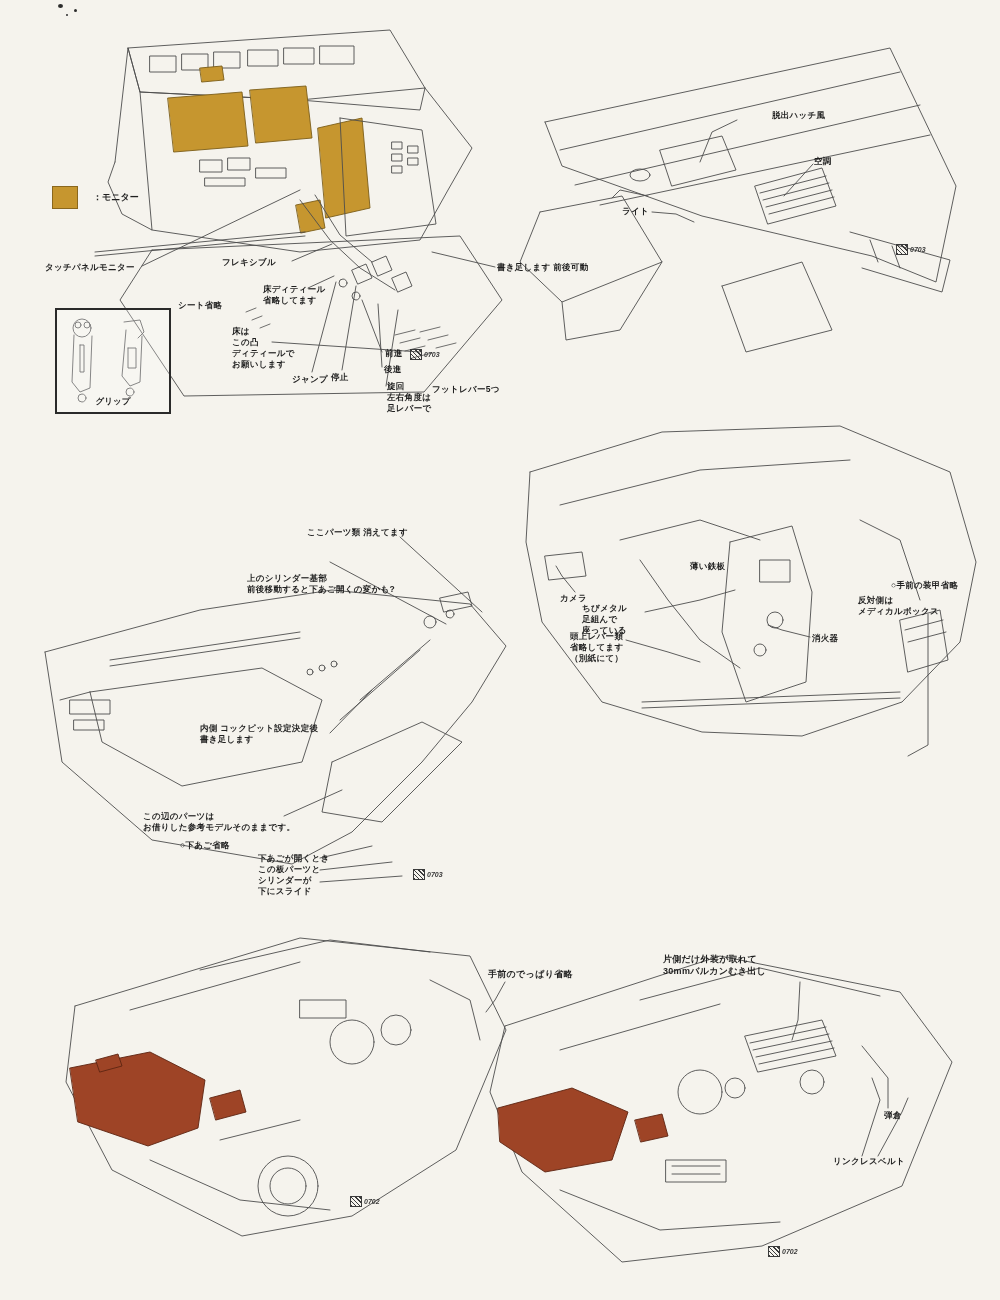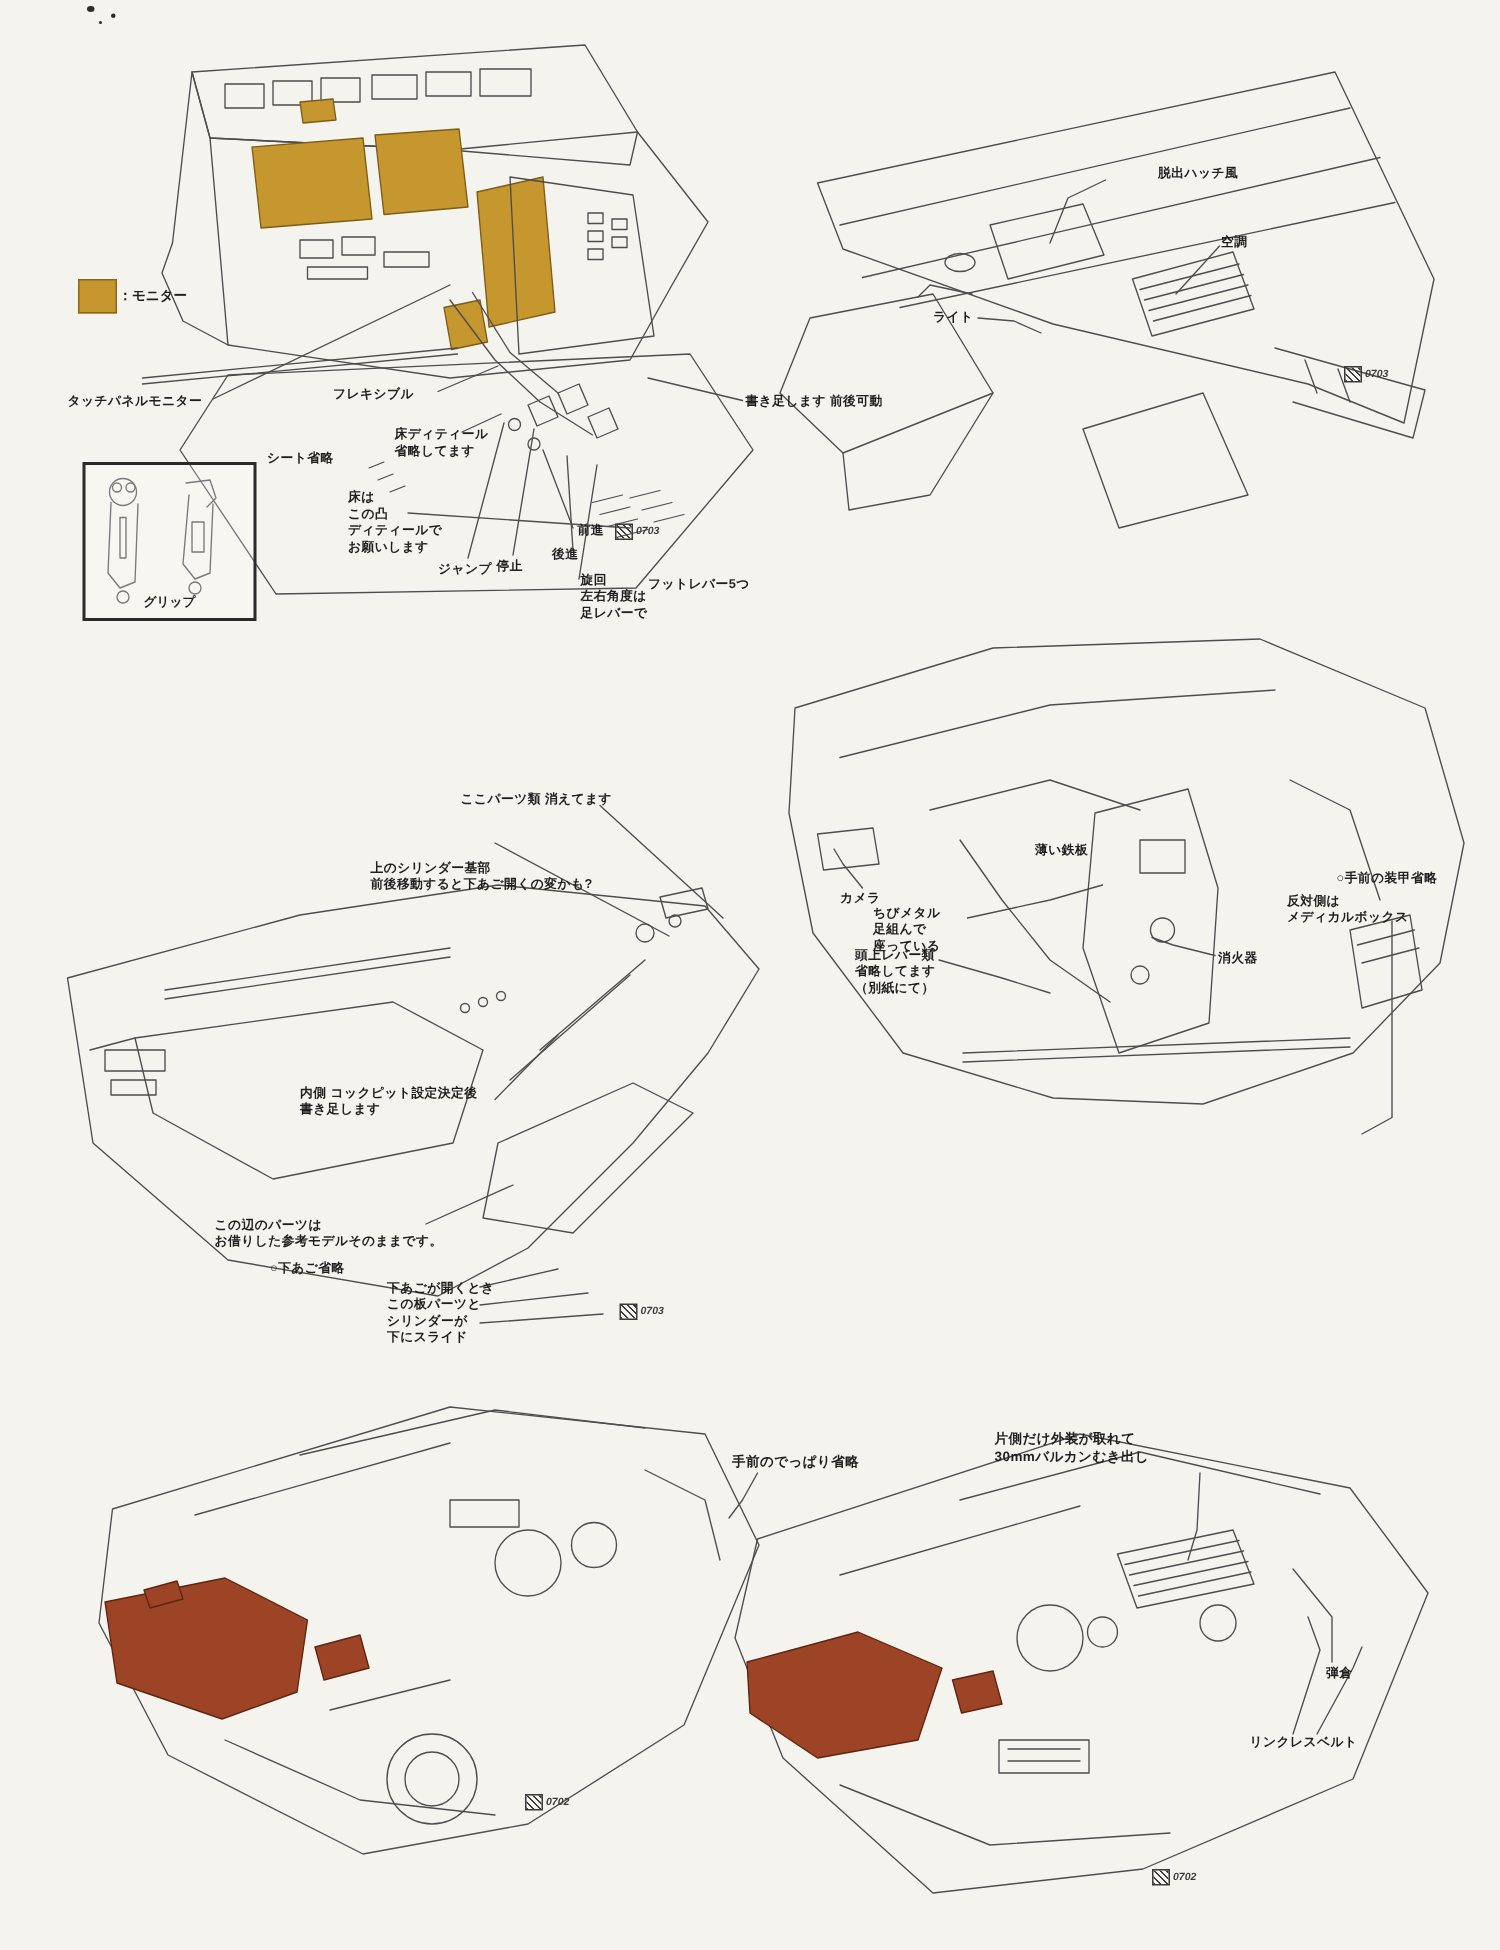--- a/index.html
+++ b/index.html
@@ -8,21 +8,21 @@
     background:#f5f3ed;
     font-family:"Liberation Sans","DejaVu Sans",sans-serif;
     overflow:hidden;
   }
   .artwork{position:absolute;left:0;top:0;width:1000px;height:1300px;}
   .lbl{
     position:absolute;color:#1f1f1f;font-size:8.5px;font-weight:bold;
     line-height:1.3;white-space:pre-line;letter-spacing:0.3px;
   }
   .lbl.big{font-size:9px;}
-  .legend{position:absolute;left:52px;top:186px;display:flex;align-items:center;gap:1px;}
+  .legend{position:absolute;left:52px;top:186px;display:flex;align-items:center;gap:15px;}
   .legend .swatch{width:24px;height:21px;background:#c6962f;border:1px solid #8a671d;}
   .legend .legend-text{color:#1f1f1f;font-size:9px;font-weight:bold;}
   .grip-box{
     position:absolute;left:55px;top:308px;width:112px;height:102px;
     border:2px solid #2a2a2a;background:rgba(255,255,255,0.25);
   }
   .grip-box .grip-label{
     position:absolute;bottom:4px;left:0;right:0;text-align:center;
     font-size:8.5px;font-weight:bold;color:#1f1f1f;
   }
@@ -268,21 +268,21 @@
   <div class="lbl" style="left:178px;top:300px;">シート省略</div>
   <div class="lbl" style="left:263px;top:284px;">床ディティール
 省略してます</div>
   <div class="lbl" style="left:232px;top:326px;">床は
 この凸
 ディティールで
 お願いします</div>
   <div class="lbl" style="left:292px;top:374px;">ジャンプ</div>
   <div class="lbl" style="left:331px;top:372px;">停止</div>
   <div class="lbl" style="left:385px;top:348px;">前進</div>
-  <div class="lbl" style="left:368px;top:364px;">後進</div>
+  <div class="lbl" style="left:384px;top:364px;">後進</div>
   <div class="lbl" style="left:387px;top:381px;">旋回
 左右角度は
 足レバーで</div>
   <div class="lbl" style="left:432px;top:384px;">フットレバー5つ</div>
   <div class="lbl" style="left:497px;top:262px;">書き足します 前後可動</div>
   <div class="sig" style="left:410px;top:349px;">
     <span class="sig-mark"></span>
     <span>0703</span>
   </div>
 

